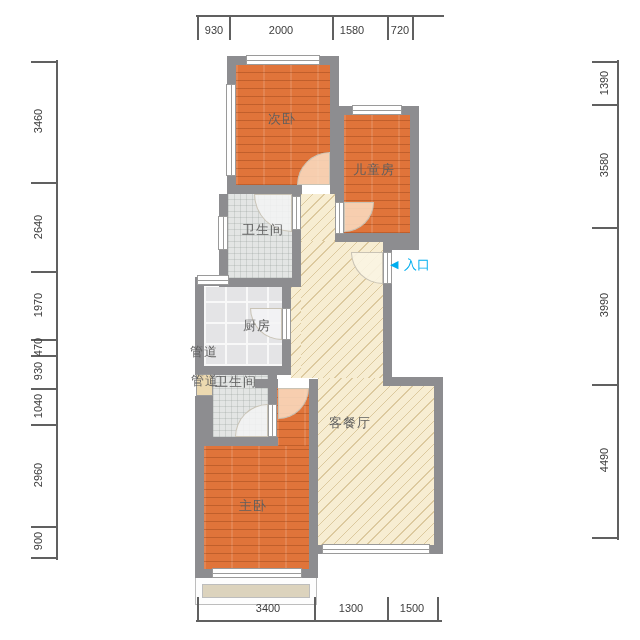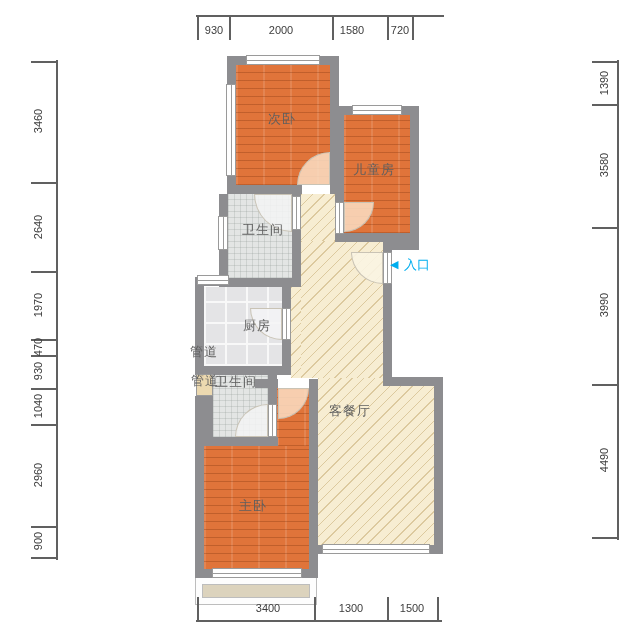--- a/index.html
+++ b/index.html
@@ -110,21 +110,21 @@
   <div class="win-v" style="left:268px;top:404px;width:9px;height:33px;z-index:10;"></div>
   <div class="win-v" style="left:335px;top:202px;width:9px;height:32px;z-index:10;"></div>
 
   <div class="room-label" style="left:282px;top:119px;">次卧</div>
   <div class="room-label" style="left:374px;top:170px;">儿童房</div>
   <div class="room-label" style="left:263px;top:230px;">卫生间</div>
   <div class="room-label" style="left:257px;top:326px;">厨房</div>
   <div class="room-label" style="left:204px;top:352px;">管道</div>
   <div class="room-label" style="left:205px;top:381px;">管道</div>
   <div class="room-label" style="left:236px;top:382px;">卫生间</div>
-  <div class="room-label" style="left:350px;top:411px;">客餐厅</div>
+  <div class="room-label" style="left:350px;top:423px;">客餐厅</div>
   <div class="room-label" style="left:253px;top:506px;">主卧</div>
 
   <div class="entr" style="left:390px;top:258px;font-size:11px;">◀</div>
   <div class="entr" style="left:404px;top:256px;font-size:13px;">入口</div>
 
   <div class="dimline" style="left:196px;top:15px;width:248px;height:2px;"></div>
   <div class="tick" style="left:197px;top:15px;width:2px;height:25px;"></div>
   <div class="tick" style="left:229px;top:15px;width:2px;height:25px;"></div>
   <div class="tick" style="left:332px;top:15px;width:2px;height:25px;"></div>
   <div class="tick" style="left:387px;top:15px;width:2px;height:25px;"></div>

